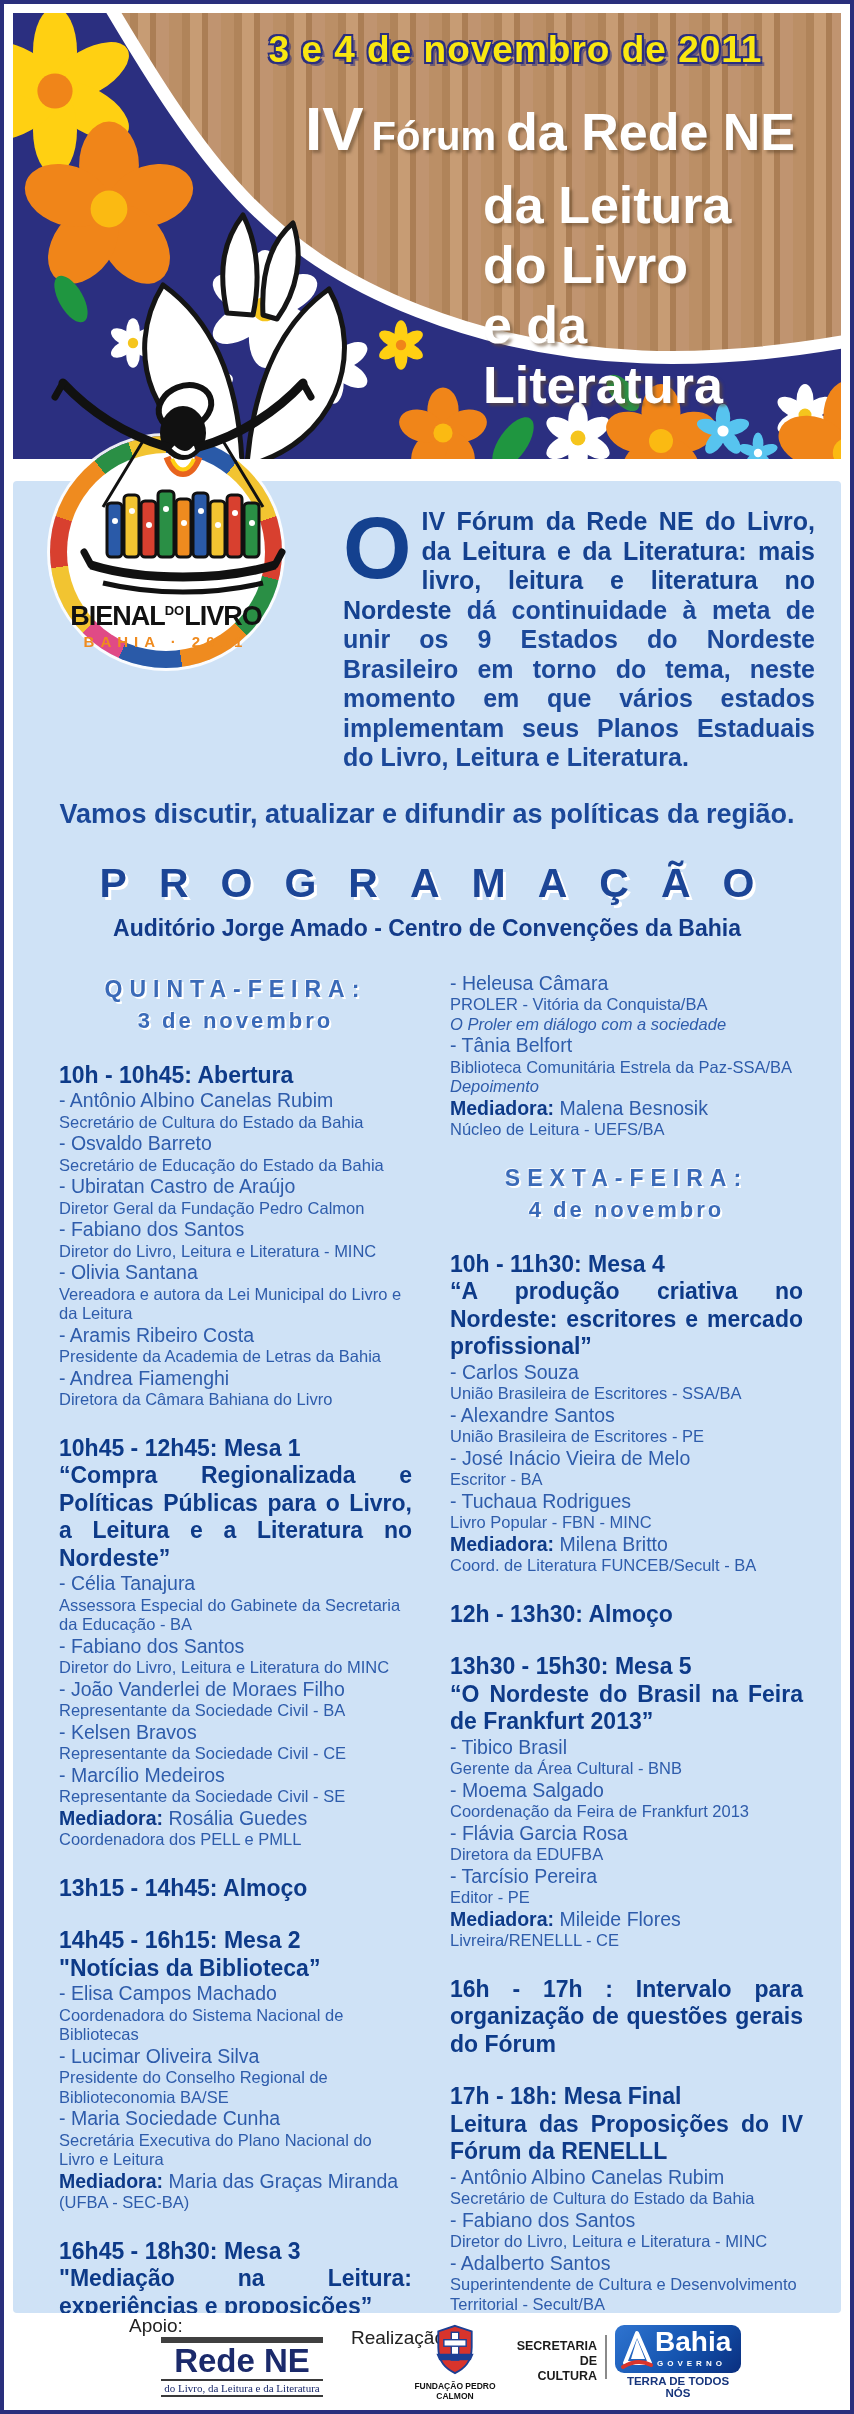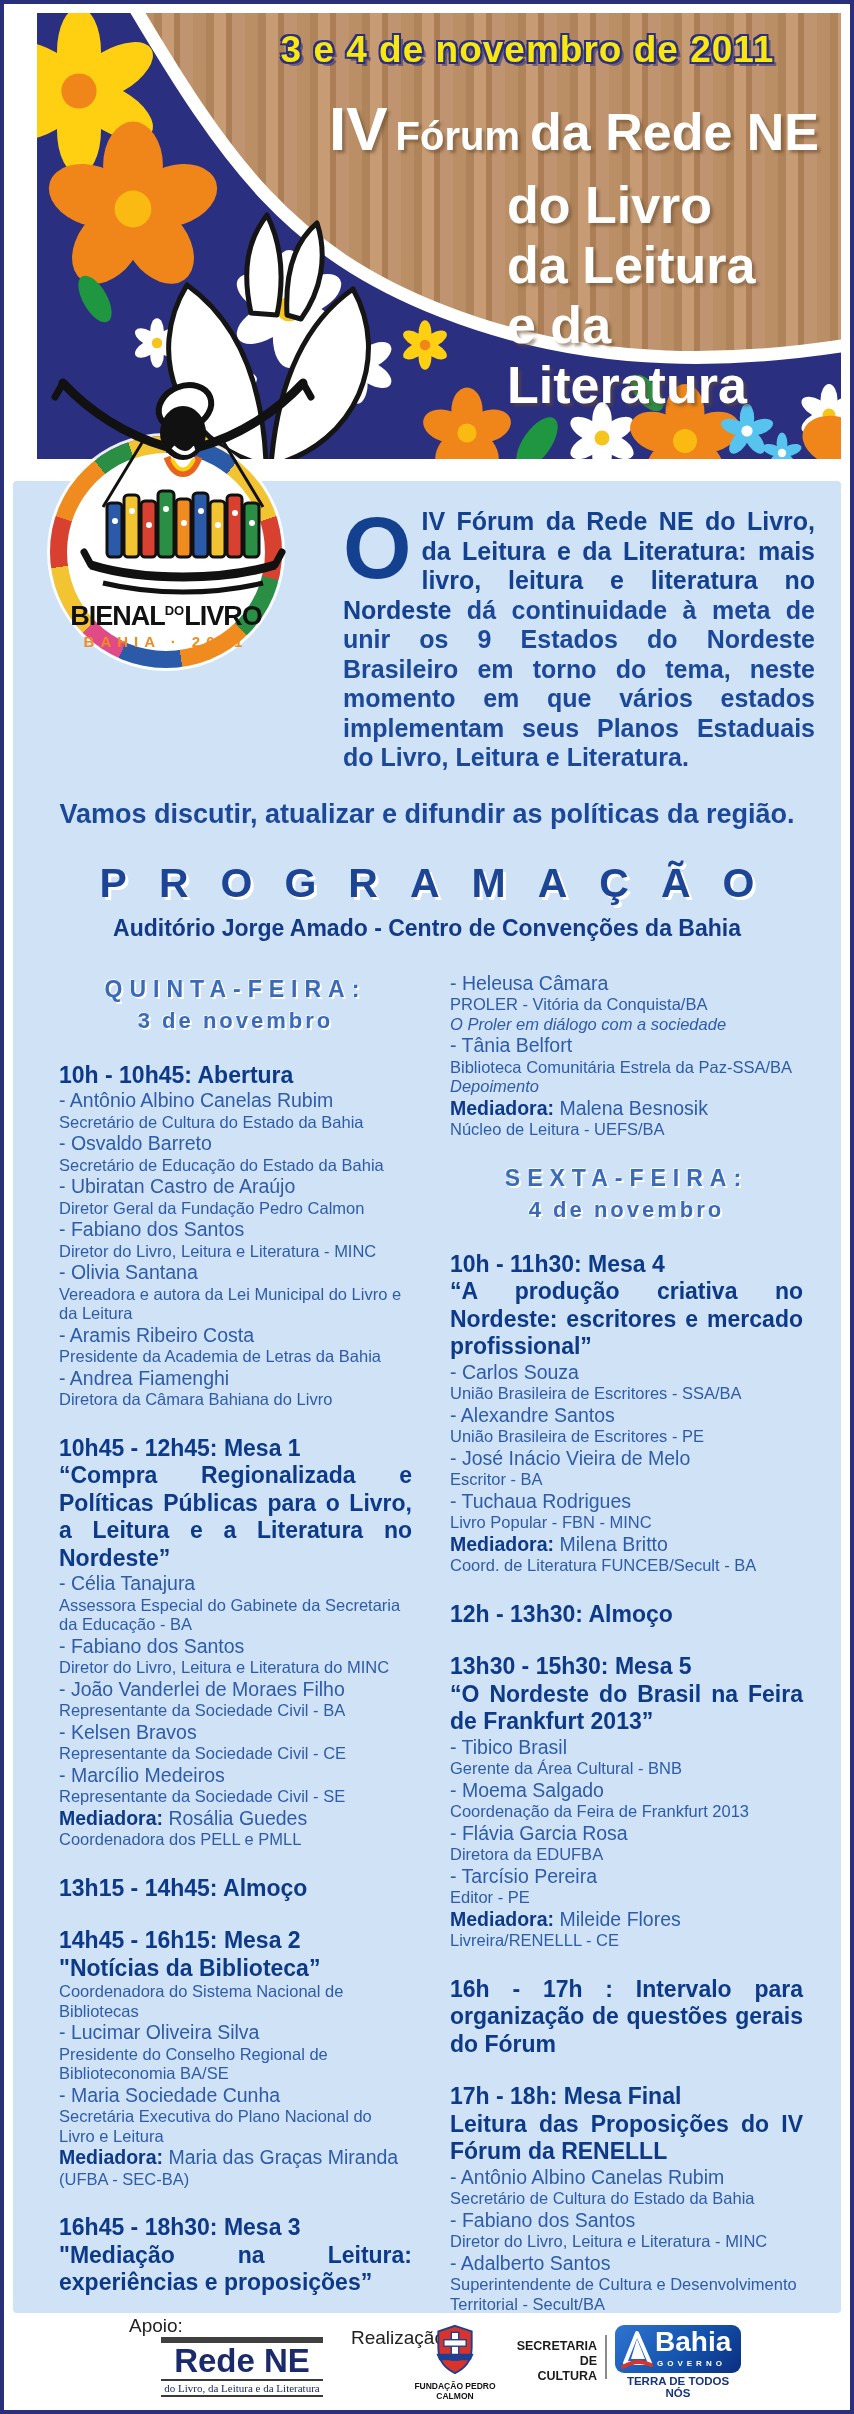--- a/index.html
+++ b/index.html
@@ -1,21 +1,21 @@
 <!DOCTYPE html>
 <html><head>
 <meta charset="utf-8">
 <style>
   html,body{margin:0;padding:0;background:#fff;}
   *{box-sizing:border-box;font-family:"Liberation Sans",sans-serif;}
   .poster{position:relative;width:854px;height:2414px;border:4px solid #2a2f7c;background:#fff;padding:9px;overflow:hidden;}
 
   
   .hero{position:relative;height:446px;overflow:hidden;
-    background:repeating-linear-gradient(90deg,#bb8f66 0 13px,#b0845a 13px 21px,#c79c74 21px 33px,#ab7e55 33px 39px,#c09470 39px 52px);margin-left:24px;}
+    background:repeating-linear-gradient(90deg,#bb8f66 0 13px,#b0845a 13px 21px,#c79c74 21px 33px,#ab7e55 33px 39px,#c09470 39px 52px);}
   .hero svg{position:absolute;inset:0;}
   .date-banner{position:absolute;top:16px;left:185px;right:8px;text-align:center;
     font-size:37px;font-weight:bold;color:#f9e711;letter-spacing:1px;
     text-shadow:2px 2px 0 #2a2f80,-2px 2px 0 #2a2f80,2px -2px 0 #2a2f80,-2px -2px 0 #2a2f80,4px 4px 0 rgba(42,47,128,.55);}
   .title{position:absolute;top:86px;left:292px;color:#fff;font-weight:bold;line-height:60px;
     text-shadow:3px 3px 3px rgba(101,74,48,.55);}
   .title .iv{font-size:62px;}
   .title .forum{font-size:40px;margin:0 10px 0 8px;}
   .title .rest{font-size:52px;}
   .title .tline{font-size:52px;padding-left:178px;}
@@ -155,22 +155,22 @@
       <g stroke="#151515" stroke-width="5" fill="#fff" stroke-linejoin="round">
         <path d="M214,300 C205,258 210,228 230,202 C246,234 247,268 240,302 Z"></path>
         <path d="M250,302 C248,262 256,230 280,210 C291,244 284,278 264,306 Z"></path>
         <path d="M226,452 C140,428 108,340 150,272 C206,312 226,378 229,450 Z"></path>
         <path d="M234,452 C240,378 262,314 316,276 C354,344 320,430 236,452 Z"></path>
       </g>
     </svg>
     <div class="date-banner">3 e 4 de novembro de 2011</div>
     <div class="title">
       <div><span class="iv">IV</span><span class="forum">Fórum</span><span class="rest">da Rede NE</span></div>
+      <div class="tline">da Leitura</div>
       <div class="tline">do Livro</div>
-      <div class="tline">da Leitura</div>
       <div class="tline">e da Literatura</div>
     </div>
   </div>
 
   <div class="logo">
     <div class="logo-inner">
       <svg class="logo-art" viewBox="-132 -160 264 320">
 
         <ellipse cx="2" cy="-128" rx="27" ry="21" fill="#fff" stroke="#111" stroke-width="6" transform="rotate(-22 2 -128)"></ellipse>
 
@@ -264,20 +264,21 @@
             <div class="role">Representante da Sociedade Civil - SE</div>
             <div class="med"><b>Mediadora:</b> Rosália Guedes</div>
             <div class="role">Coordenadora dos PELL e PMLL</div>
           </div>
           <div class="sess">
             <div class="h">13h15 - 14h45: Almoço</div>
           </div>
           <div class="sess">
             <div class="h">14h45 - 16h15: Mesa 2</div>
             <div class="h">"Notícias da Biblioteca”</div>
+            <div class="name">- Elisa Campos Machado</div>
             <div class="role">Coordenadora do Sistema Nacional de Bibliotecas</div>
             <div class="name">- Lucimar Oliveira Silva</div>
             <div class="role">Presidente do Conselho Regional de Biblioteconomia BA/SE</div>
             <div class="name">- Maria Sociedade Cunha</div>
             <div class="role">Secretária Executiva do Plano Nacional do Livro e Leitura</div>
             <div class="med"><b>Mediadora:</b> Maria das Graças Miranda</div>
             <div class="role">(UFBA - SEC-BA)</div>
           </div>
           <div class="sess">
             <div class="h">16h45 - 18h30: Mesa 3</div>

